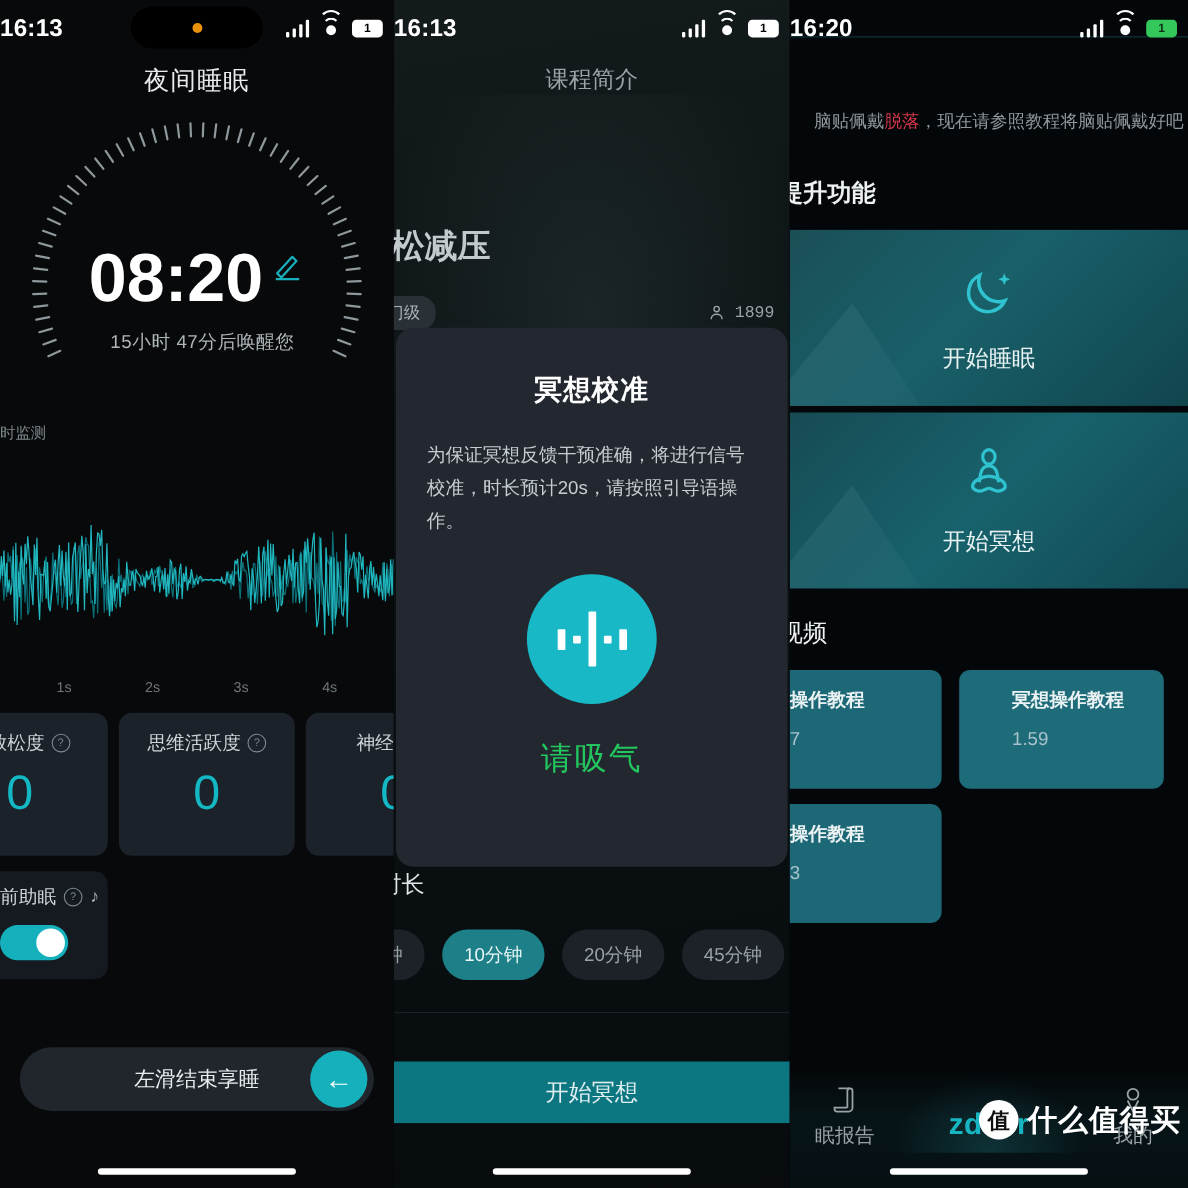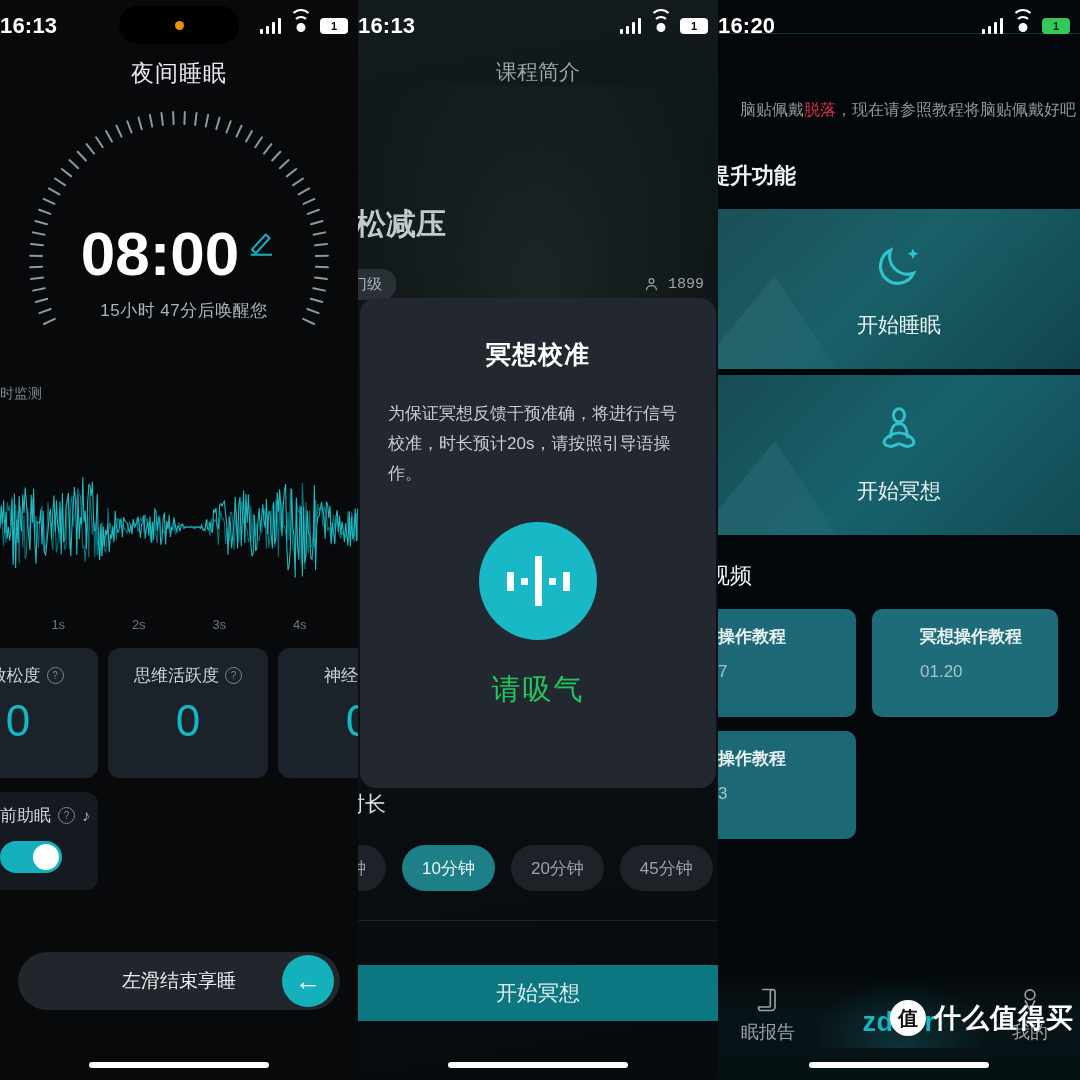--- a/index.html
+++ b/index.html
@@ -230,21 +230,21 @@
           <div class="tick lit" style="transform: rotate(83.4314deg);"></div>
           <div class="tick lit" style="transform: rotate(87.9412deg);"></div>
           <div class="tick lit" style="transform: rotate(92.451deg);"></div>
           <div class="tick lit" style="transform: rotate(96.9608deg);"></div>
           <div class="tick lit" style="transform: rotate(101.471deg);"></div>
           <div class="tick lit" style="transform: rotate(105.98deg);"></div>
           <div class="tick lit" style="transform: rotate(110.49deg);"></div>
           <div class="tick lit" style="transform: rotate(115deg);"></div>
         </div>
       <div class="clock">
-        <span class="clock-time">08:00</span><span class="pencil">
+        <span class="clock-time">08:20</span><span class="pencil">
           <svg width="30" height="30" viewBox="0 0 24 24" fill="none" stroke="#19b0bd" stroke-width="1.6">
             <path d="M4 18 L15 6 l3 3 L7 21 Z" stroke-linejoin="round"></path>
             <line x1="3" y1="22.2" x2="20" y2="22.2"></line>
           </svg>
         </span>
         <div class="clock-sub">15小时 47分后唤醒您</div>
       </div>
     </div>
 
     <div class="l-monitor-label">时监测</div>
@@ -423,21 +423,21 @@
     <div class="r-sec2">视频</div>
 
     <div class="vid-grid">
       <div class="vid-row">
         <div class="vid">
           <div class="vid-title">操作教程</div>
           <div class="vid-dur">7</div>
         </div>
         <div class="vid b">
           <div class="vid-title">冥想操作教程</div>
-          <div class="vid-dur">01.20</div>
+          <div class="vid-dur">1.59</div>
         </div>
       </div>
       <div class="vid-row">
         <div class="vid">
           <div class="vid-title">操作教程</div>
           <div class="vid-dur">3</div>
         </div>
       </div>
     </div>
 

